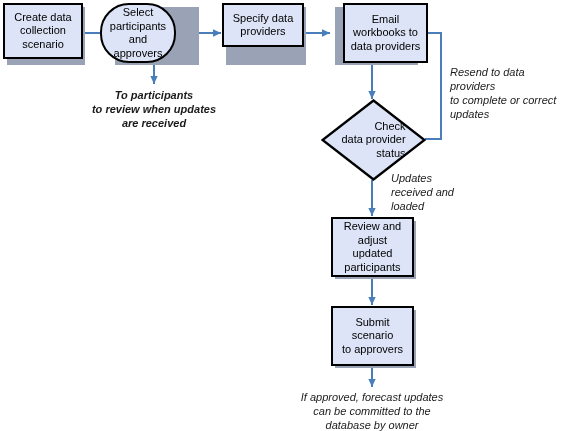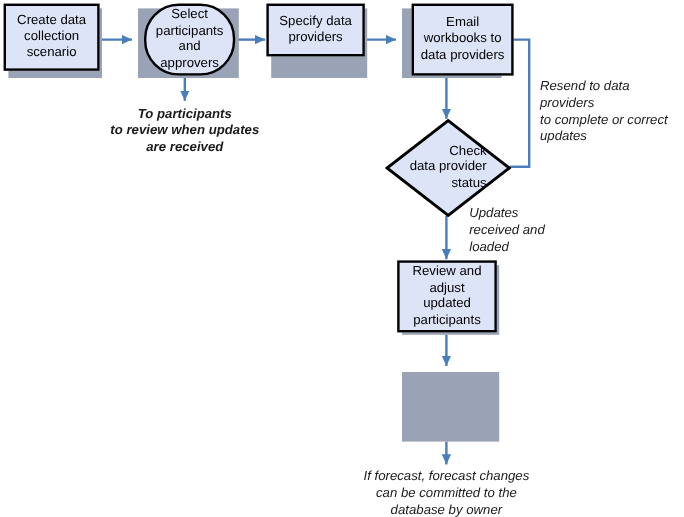--- a/index.html
+++ b/index.html
@@ -111,21 +111,21 @@
 
     <line x1="372" y1="368" x2="372" y2="387" stroke="#4a7ebb" stroke-width="2" marker-end="url(#arrowD)"></line>
   </svg>
 
   <div class="node-shadow" style="left:7px; top:7px; width:78px; height:58px;"></div>
   <div class="node" style="left:3px; top:3px; width:80px; height:56px; z-index:2;">Create data
 collection
 scenario</div>
 
   <div class="node-shadow" style="left:115px; top:7px; width:84px; height:58px;"></div>
-  <div class="node" style="left:120px; top:3px; width:76px; height:60px; z-index:2;border-radius:29px;">Select
+  <div class="node" style="left:100px; top:3px; width:76px; height:60px; z-index:2;border-radius:29px;">Select
 participants
 and approvers</div>
 
   <div class="node-shadow" style="left:226px; top:7px; width:80px; height:58px;"></div>
   <div class="node" style="left:222px; top:3px; width:82px; height:44px; z-index:2;">Specify data
 providers</div>
 
   <div class="node-shadow" style="left:335px; top:7px; width:83px; height:58px;"></div>
   <div class="node" style="left:331px; top:3px; width:85px; height:60px; z-index:2;margin-left:12px;">Email
 workbooks to
@@ -139,30 +139,32 @@
 data provider
 status</div>
   </div>
 
   <div class="node-shadow" style="left:335px; top:221px; width:81px; height:58px;"></div>
   <div class="node" style="left:331px; top:217px; width:83px; height:60px; z-index:2;">Review and
 adjust updated
 participants</div>
 
   <div class="node-shadow" style="left:335px; top:310px; width:81px; height:58px;"></div>
+  <div class="node" style="left:331px; top:306px; width:83px; height:60px; z-index:2;">Submit scenario
+to approvers</div>
 
   <div class="annot center" style="left:84px; top:88px; width:140px;font-weight:bold;">To participants
 to review when updates
 are received</div>
 
   <div class="annot left" style="left:450px; top:65px; width:122px;">Resend to data providers
 to complete or correct
 updates</div>
 
   <div class="annot left" style="left:391px; top:171px; width:100px;">Updates
 received and
 loaded</div>
 
-  <div class="annot center" style="left:272px; top:390px; width:200px;">If forecast, forecast changes
+  <div class="annot center" style="left:272px; top:390px; width:200px;">If approved, forecast updates
 can be committed to the
 database by owner</div>
 
 </div>
 
 </body></html>

